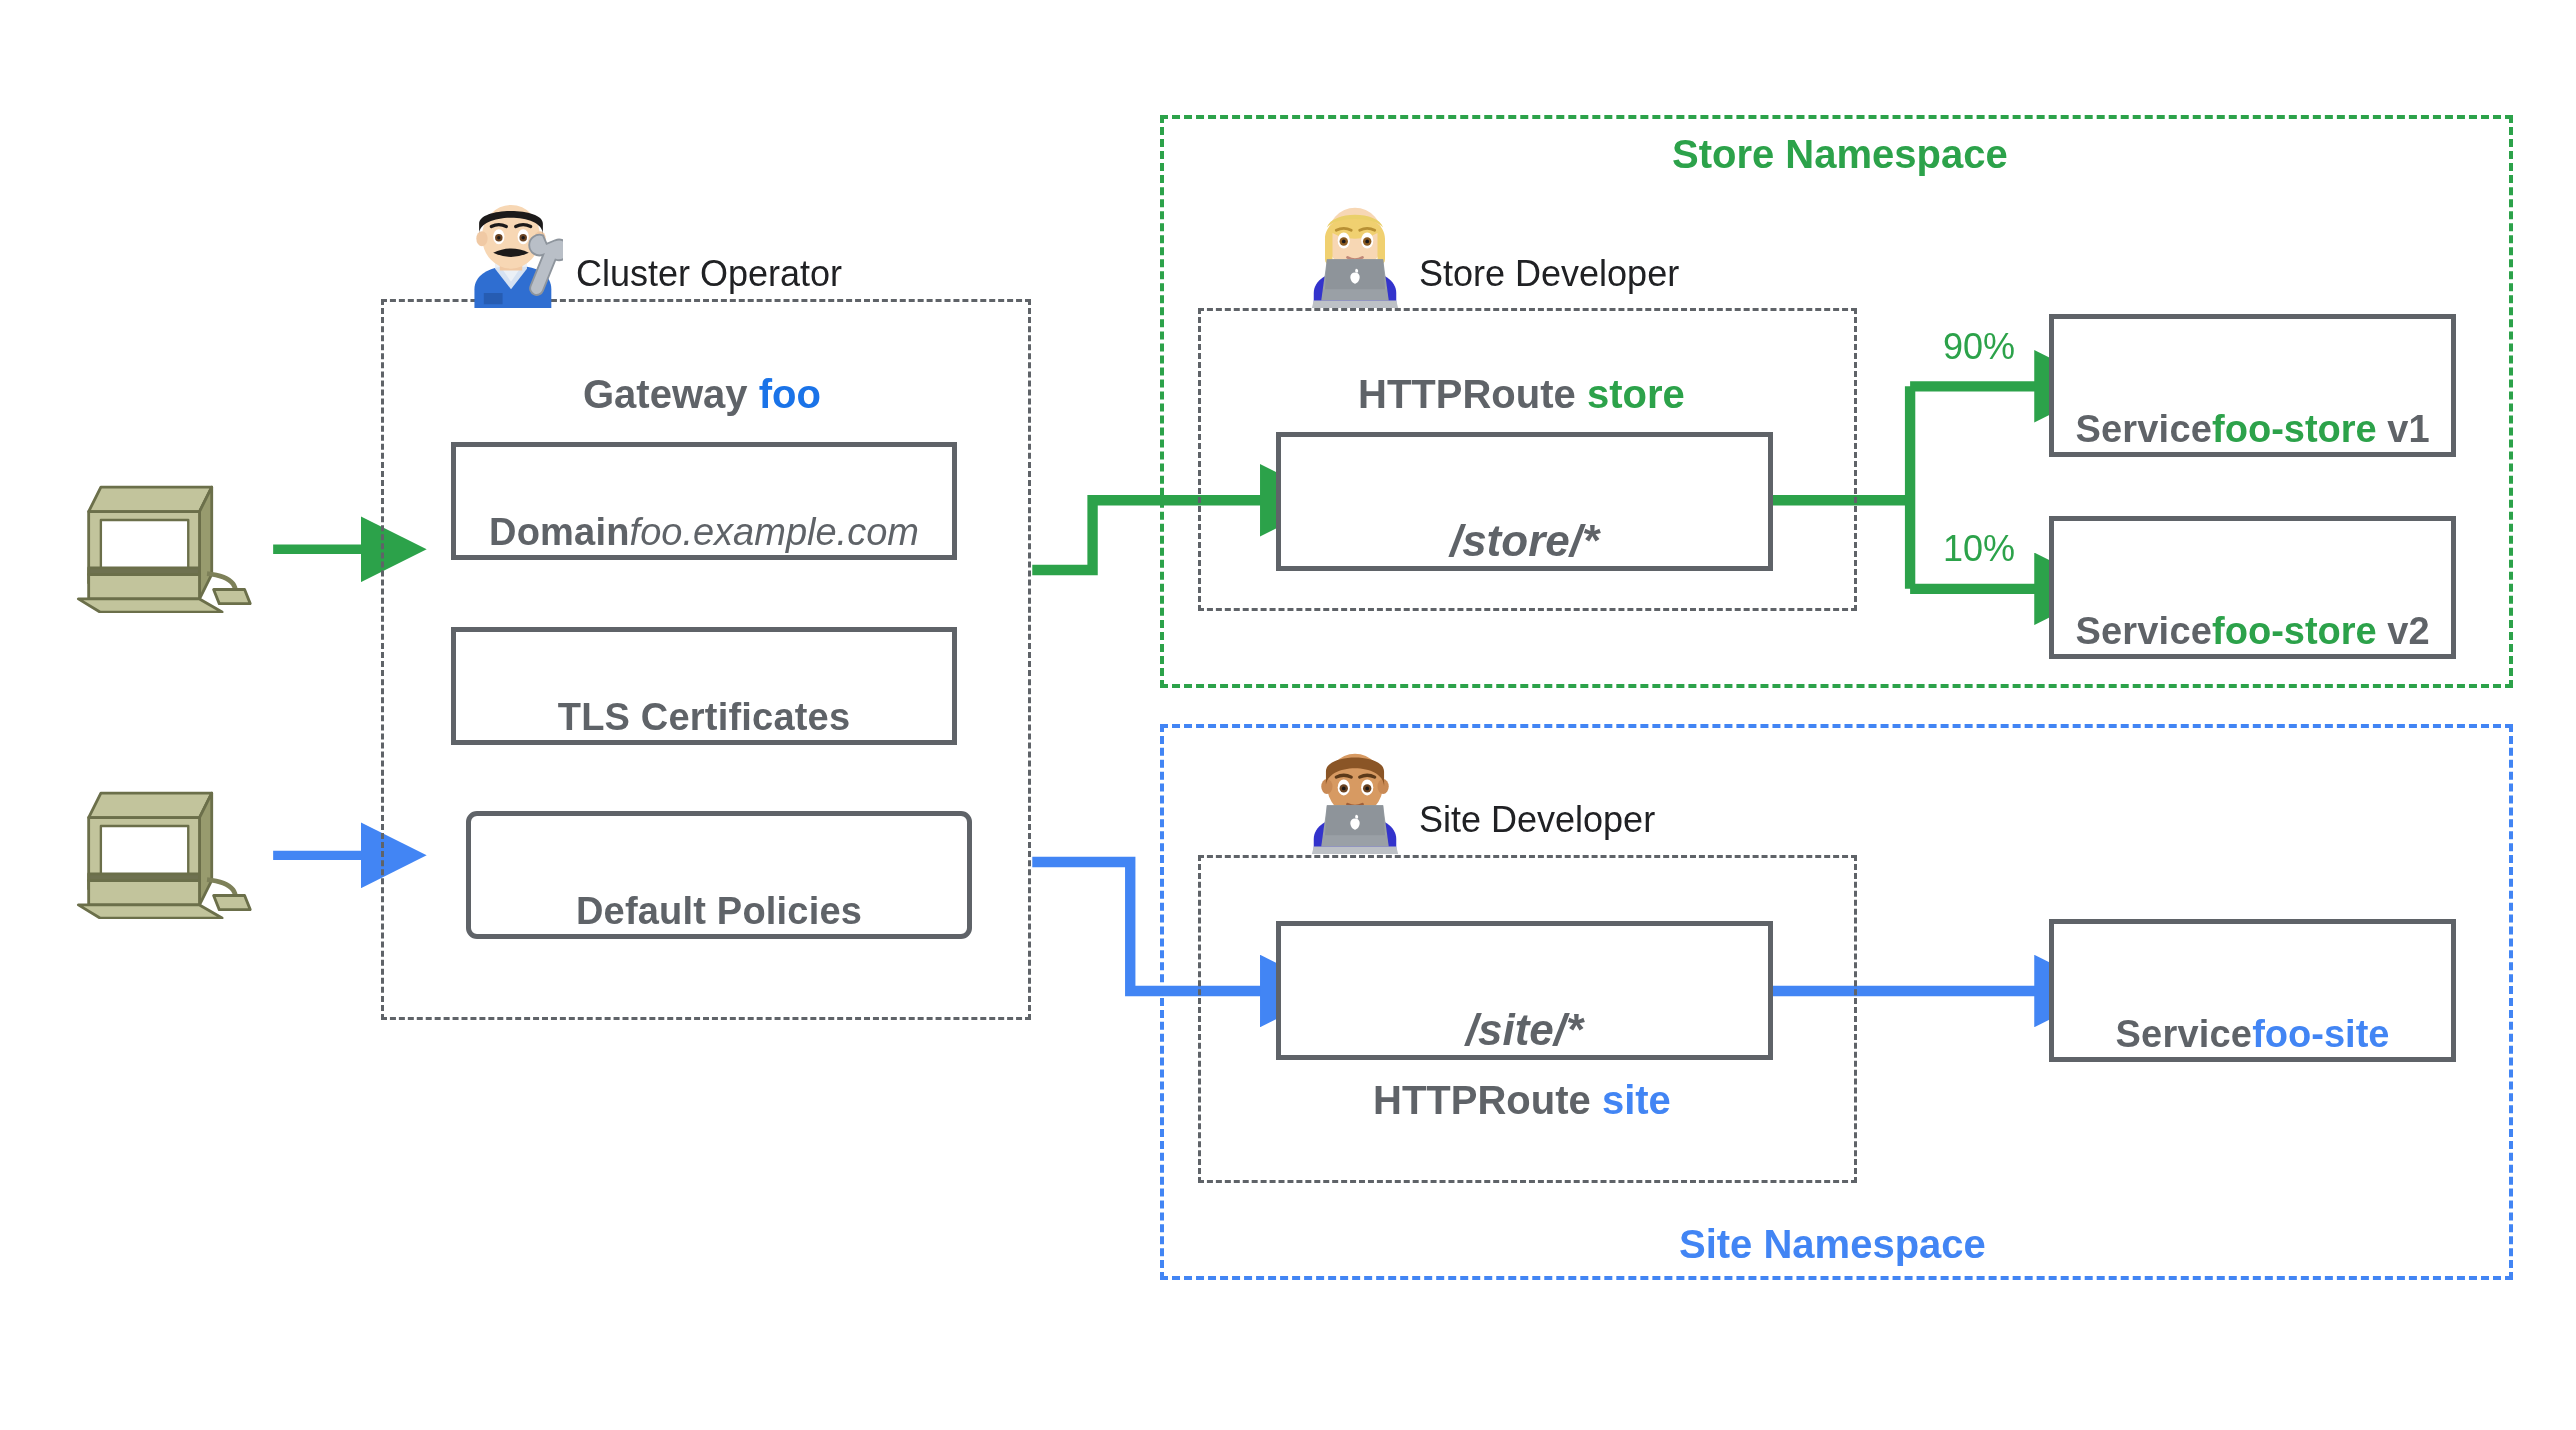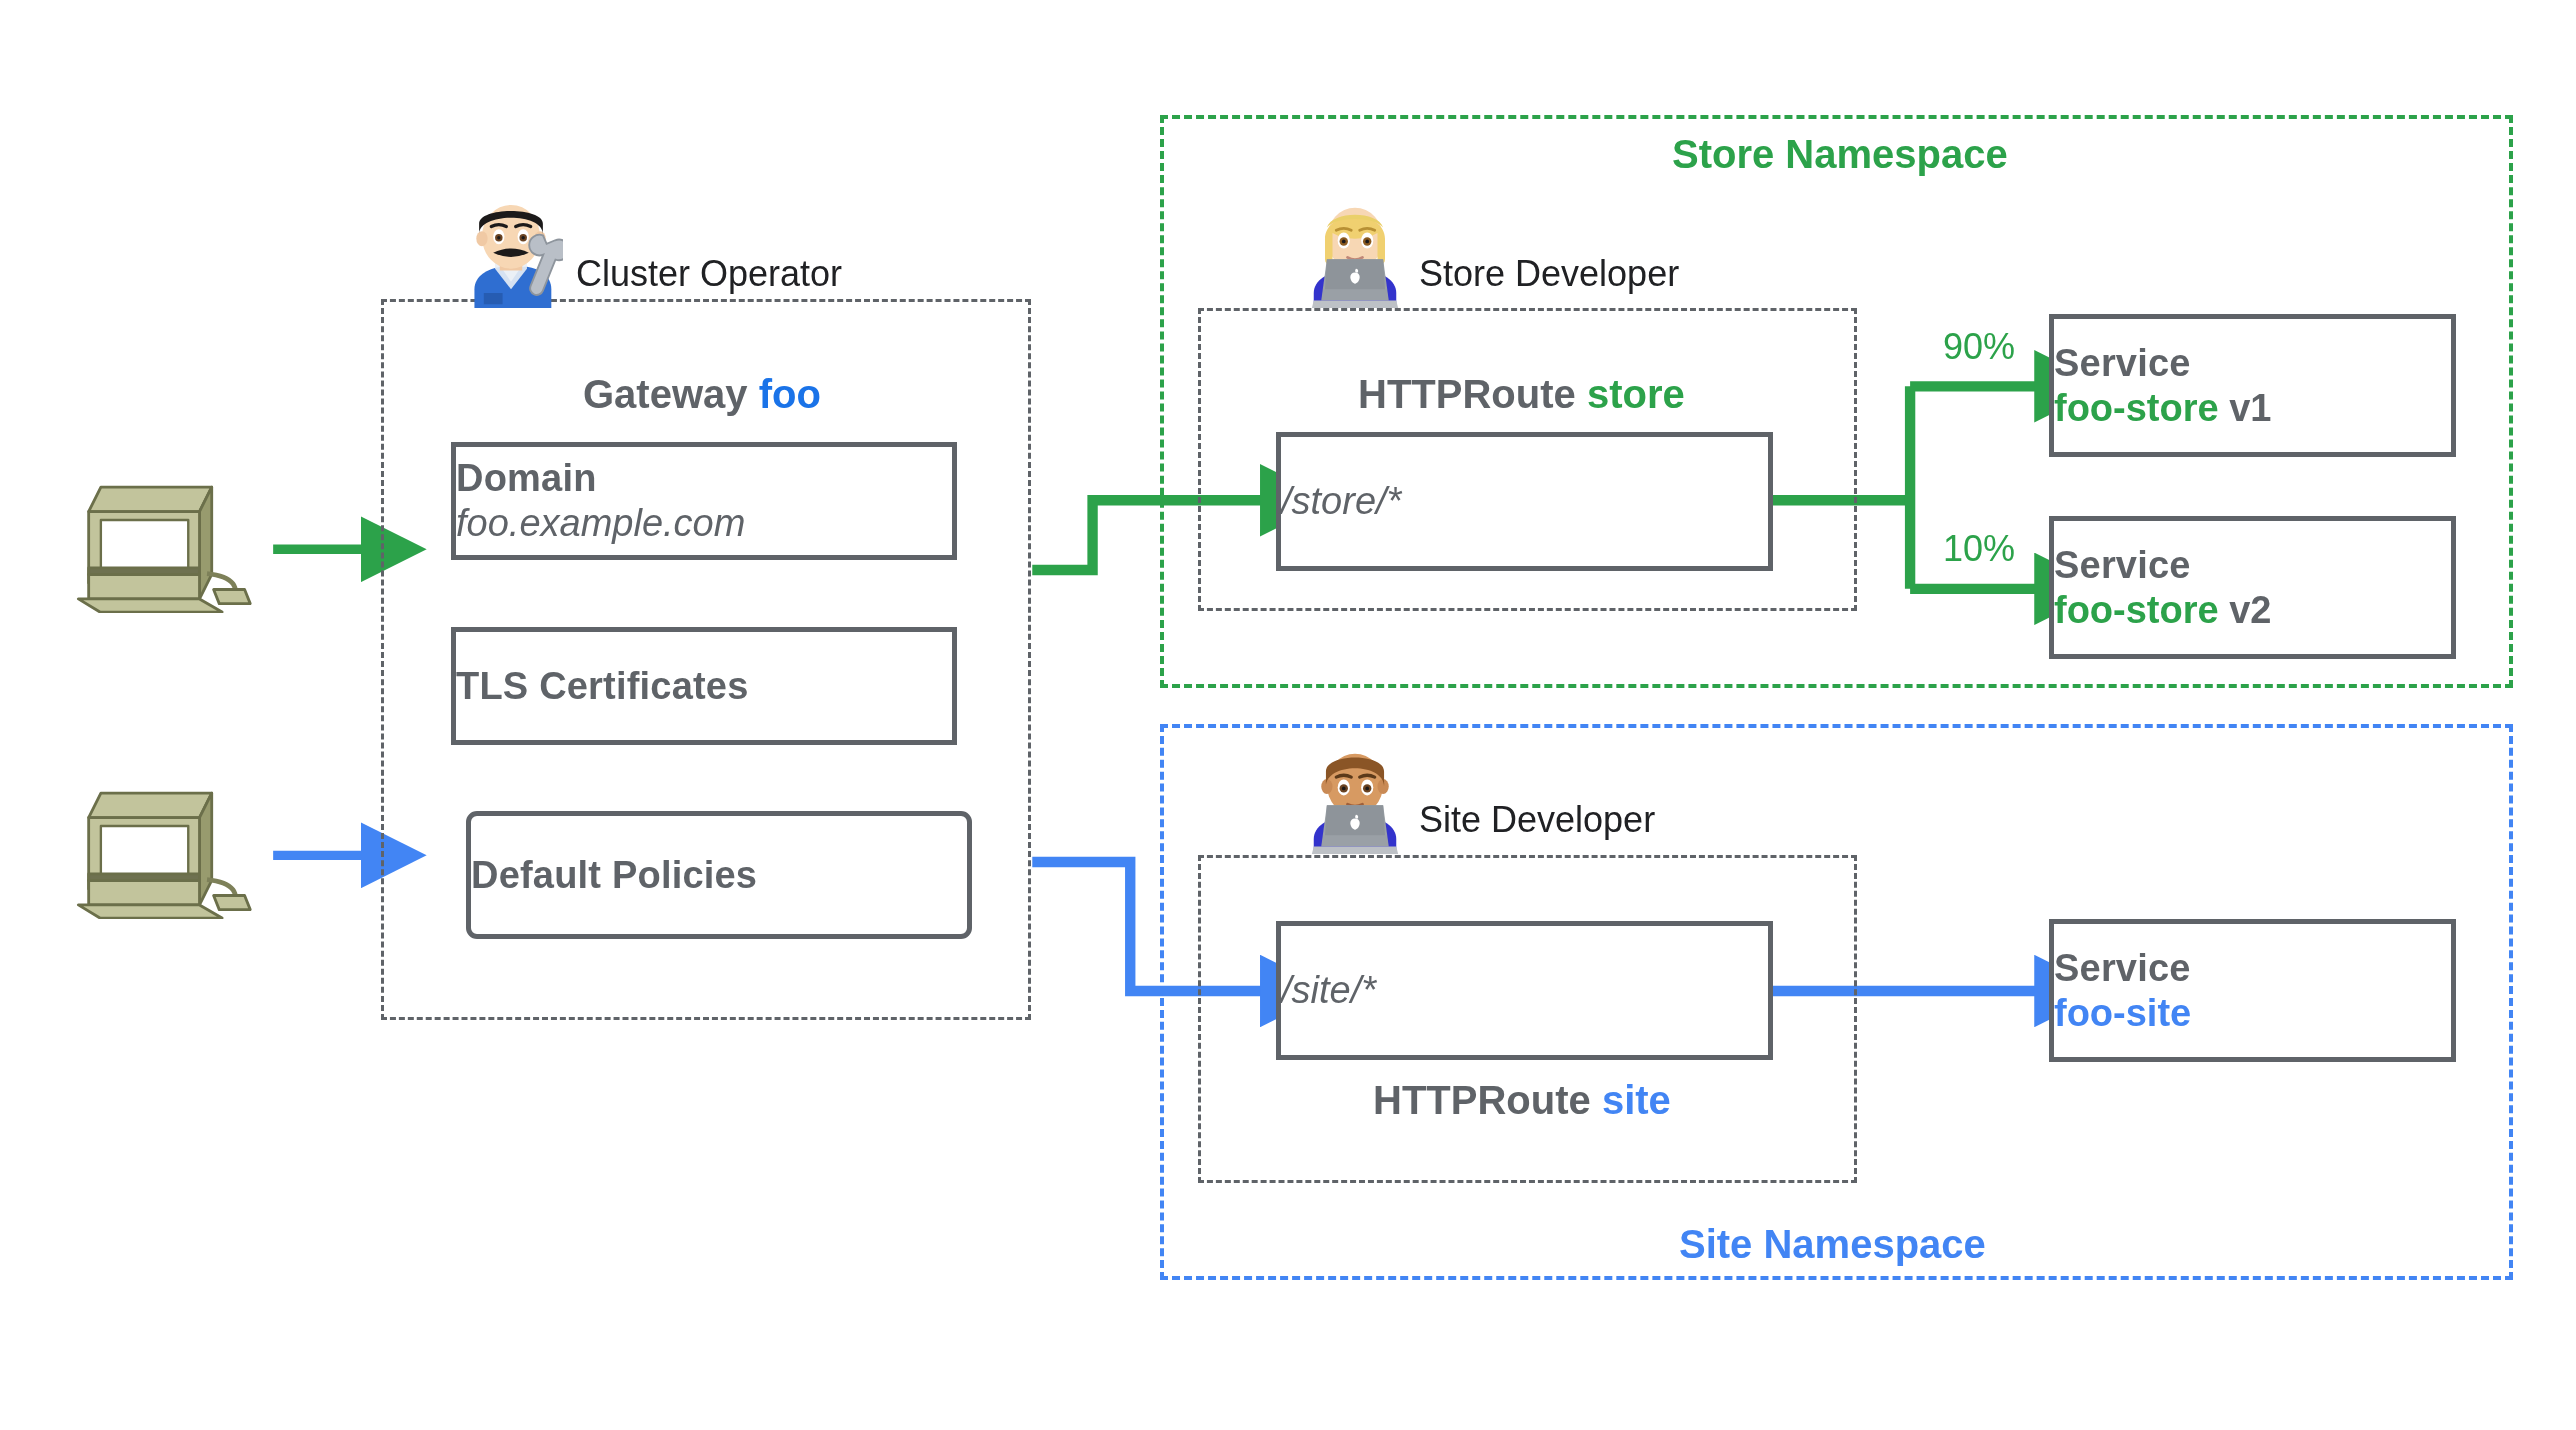--- a/index.html
+++ b/index.html
@@ -27,34 +27,34 @@
   .dashed-green{border:4.7px dashed #2ca24a;}
   .dashed-blue{border:4.7px dashed #4285f4;}
 
   
   .solid-box{
     position:absolute;
     box-sizing:border-box;
     border:5.7px solid #5f6368;
     background:#ffffff;
     display:flex;
-    flex-direction:column;
-    align-items:flex-start;
+    flex-direction:row;
+    align-items:flex-end;
     justify-content:center;
     text-align:center;
     color:#5f6368;
   }
   .solid-box .line1{
     font-size:38px;font-weight:700;letter-spacing:0.2px;line-height:1.18;
   }
   .solid-box .line2{
     font-size:38px;font-weight:700;line-height:1.18;
   }
   .solid-box .line2.italic{font-weight:400;font-style:italic;}
-  .path-text{font-size:38px;font-weight:400;font-style:italic;color:#5f6368;}
+  .path-text{font-size:44px;font-weight:700;font-style:italic;color:#5f6368;}
 
   
   .res-title{
     position:absolute;
     font-size:40px;
     font-weight:700;
     color:#5f6368;
     white-space:nowrap;
   }
   .ns-title{

